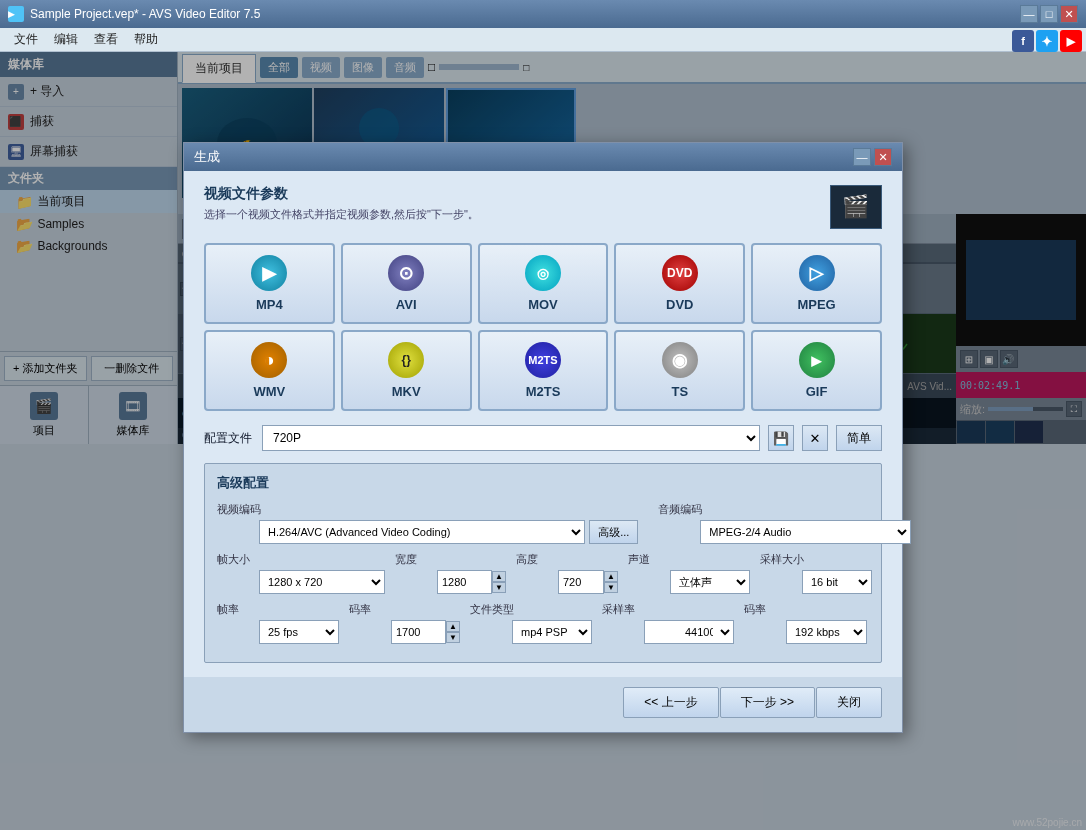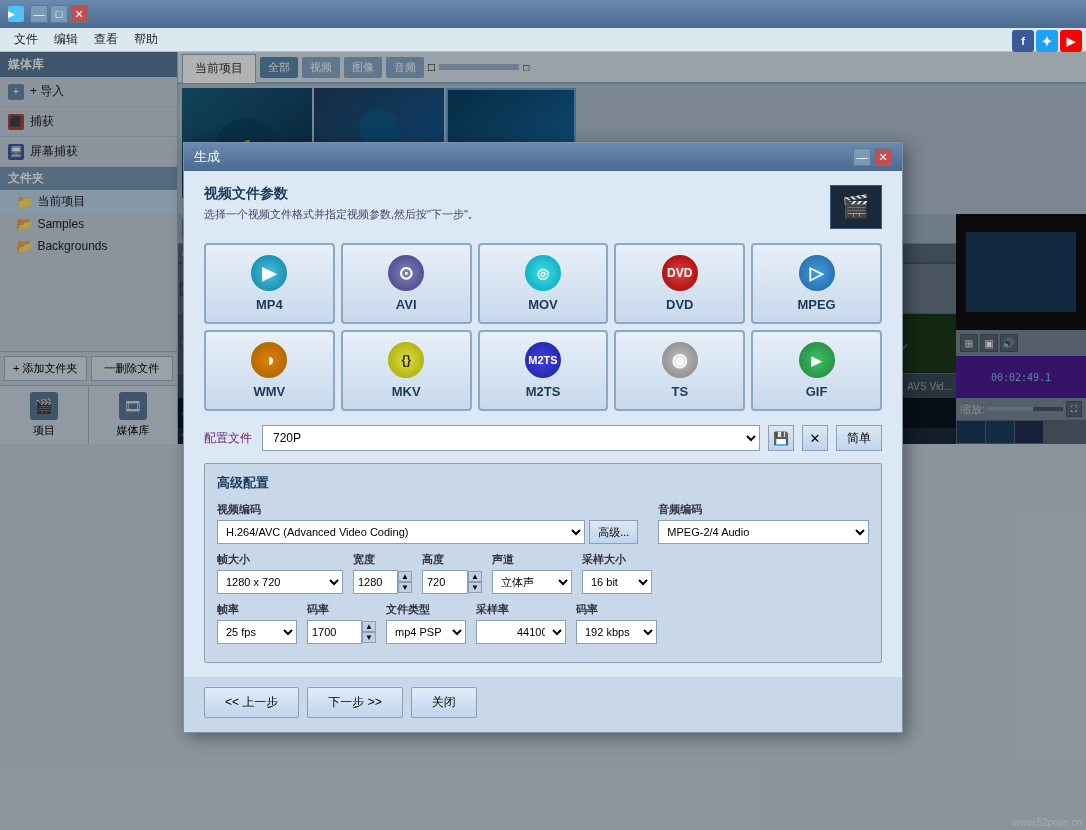--- a/index.html
+++ b/index.html
@@ -349,21 +349,21 @@
 
     
     .config-row {
       display: flex;
       align-items: center;
       gap: 8px;
       margin-bottom: 12px;
     }
     .config-label {
       font-size: 12px;
-      color: #701a75;
+      color: #0f172a;
       min-width: 50px;
     }
     .config-select {
       flex: 1;
       padding: 4px 6px;
       background: white;
       border: 1px solid #8aa0b8;
       font-size: 12px;
       height: 26px;
     }
@@ -402,28 +402,28 @@
       margin-bottom: 8px;
     }
     .adv-field {
       display: flex;
       flex-direction: column;
       gap: 3px;
     }
     .adv-field label {
       font-size: 11px;
       color: #334;
-      font-weight: bold;
     }
     .adv-select {
       padding: 3px 4px;
       background: white;
       border: 1px solid #8aa0b8;
       font-size: 11px;
       height: 24px;
+      margin-left: 42px;
     }
     .adv-spinner {
       display: flex;
       align-items: center;
     }
     .adv-spinner input {
       width: 50px;
       padding: 3px 4px;
       background: white;
       border: 1px solid #8aa0b8;
@@ -439,22 +439,22 @@
       background: #c0d0e0;
       border: 1px solid #8aa0b8;
       font-size: 8px;
       display: flex; align-items: center; justify-content: center;
       cursor: pointer;
     }
 
     
     .dialog-footer {
       display: flex;
-      justify-content: flex-start;
-      gap: 8px;
+      justify-content: flex-end;
+      gap: 1px;
       padding: 10px 20px 14px;
       background: #c8d8e8;
     }
     .footer-btn {
       padding: 6px 20px;
       background: linear-gradient(to bottom, #e0ecf8, #c0d4ec);
       border: 1px solid #8aa0b8;
       font-size: 12px;
       cursor: pointer;
       border-radius: 2px;
@@ -579,20 +579,21 @@
   </style>
 </head>
 <body>
 
 <div class="app-window">
 
   <div class="title-bar">
     <div class="title-bar-icon">
       <span style="color:#fff;font-size:9px;">▶</span>
     </div>
+    <span class="title-bar-title">Sample Project.vep* - AVS Video Editor 7.5</span>
     <div class="title-bar-controls">
       <div class="title-bar-btn">—</div>
       <div class="title-bar-btn">□</div>
       <div class="title-bar-btn close">✕</div>
     </div>
   </div>
 
   <div class="menu-bar">
     <span class="menu-item">文件</span>
     <span class="menu-item">编辑</span>
@@ -811,21 +812,21 @@
               <rect width="110" height="80" fill="#1a3a5a"></rect>
             </svg>
           </div>
 
           <div style="background:#7a8898; padding:4px; display:flex; gap:2px; align-items:center;">
             <div style="width:18px;height:18px;background:#5a6878;border:1px solid #4a5868;display:flex;align-items:center;justify-content:center;font-size:10px;color:white;cursor:pointer;">⊞</div>
             <div style="width:18px;height:18px;background:#5a6878;border:1px solid #4a5868;display:flex;align-items:center;justify-content:center;font-size:10px;color:white;cursor:pointer;">▣</div>
             <div style="width:18px;height:18px;background:#5a6878;border:1px solid #4a5868;display:flex;align-items:center;justify-content:center;font-size:10px;color:white;cursor:pointer;">🔊</div>
           </div>
 
-          <div style="background:#4c1d95; padding:14px 4px; text-align:center;">
+          <div style="background:#be185d; padding:6px 4px; text-align:left;">
             <span style="color:#80c0e0;font-size:10px;font-family:monospace;">00:02:49.1</span>
           </div>
 
           <div style="background:#7a8898; padding:3px 4px; display:flex; align-items:center; gap:3px;">
             <span style="color:#ccc;font-size:11px;text-align:center;">缩放:</span>
             <div style="flex:1;height:4px;background:#4a5868;">
               <div style="width:60%;height:4px;background:#80a0c0;"></div>
             </div>
             <div style="width:16px;height:16px;background:#5a6878;border:1px solid #4a5868;display:flex;align-items:center;justify-content:center;font-size:9px;color:white;cursor:pointer;">⛶</div>
           </div>
@@ -940,21 +941,21 @@
           <div class="adv-row">
             <div class="adv-field">
               <label>帧大小</label>
               <select class="adv-select" style="width:126px;">
                 <option>1280 x 720</option>
               </select>
             </div>
             <div class="adv-field">
               <label>宽度</label>
               <div class="adv-spinner">
-                <input type="text" class="adv-select" style="width: 45px;" value="1280">
+                <input type="text" class="adv-select" style="width: 55px;" value="1280">
                 <div class="spinner-btns">
                   <div class="spinner-btn">▲</div>
                   <div class="spinner-btn">▼</div>
                 </div>
               </div>
             </div>
             <div class="adv-field">
               <label>高度</label>
               <div class="adv-spinner">
                 <input type="text" class="adv-select" style="width: 46px;" value="720">

